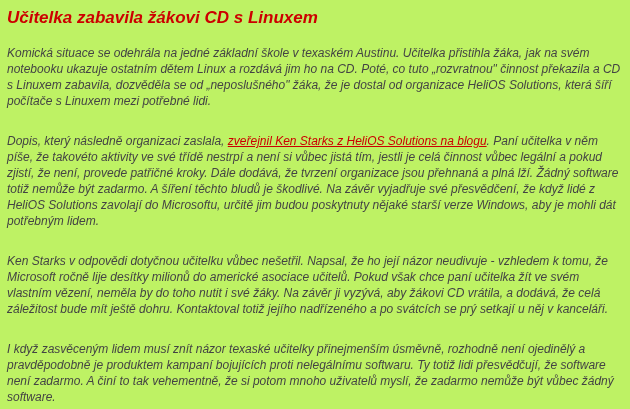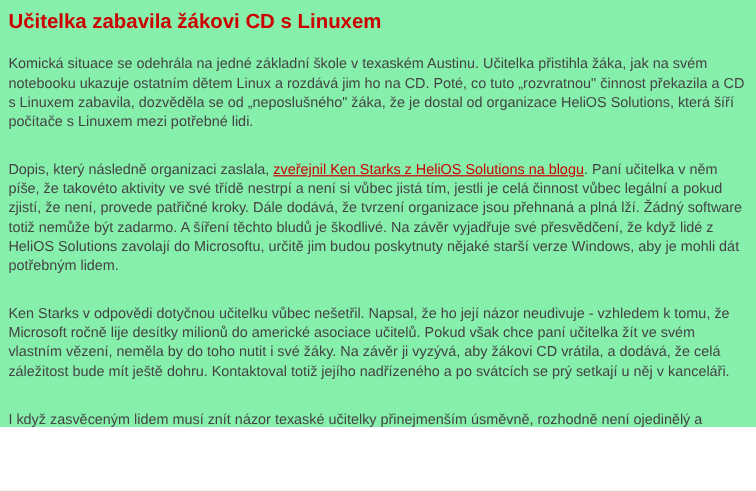--- a/index.html
+++ b/index.html
@@ -2,29 +2,30 @@
 <html lang="cs"><head>
 <meta charset="utf-8">
 <style>
   html, body {
     margin: 0;
     padding: 0;
     background: #ffffff;
   }
   .page {
     width: 630px;
-    height: 356px;
+    height: 409px;
     box-sizing: border-box;
     padding: 7px 8px 0 7px;
     overflow: hidden;
-    background: #86efac;
+    background: #bef264;
     font-family: "Liberation Sans", "DejaVu Sans", sans-serif;
     font-size: 12px;
     line-height: 16px;
     color: #444444;
+    font-style: italic;
     -webkit-font-smoothing: none;
   }
   .article-title {
     font-family: "Liberation Sans", "DejaVu Sans", sans-serif;
     font-size: 17px;
     line-height: 20px;
     font-weight: bold;
     color: #cc0000;
     margin: 1px 0 15px 0;
   }

